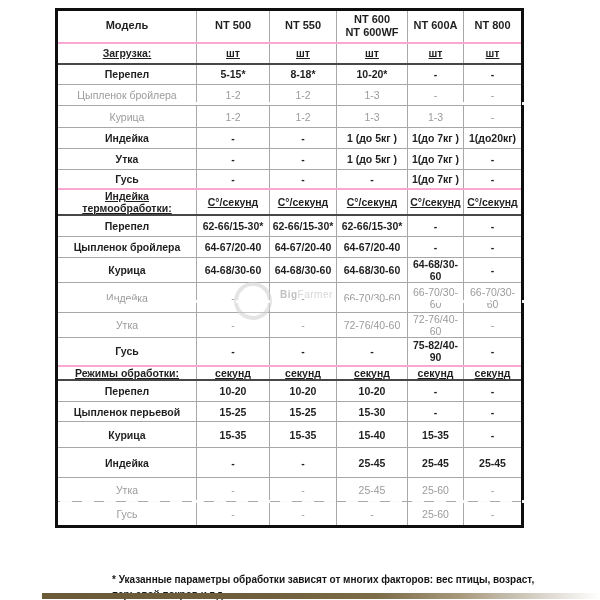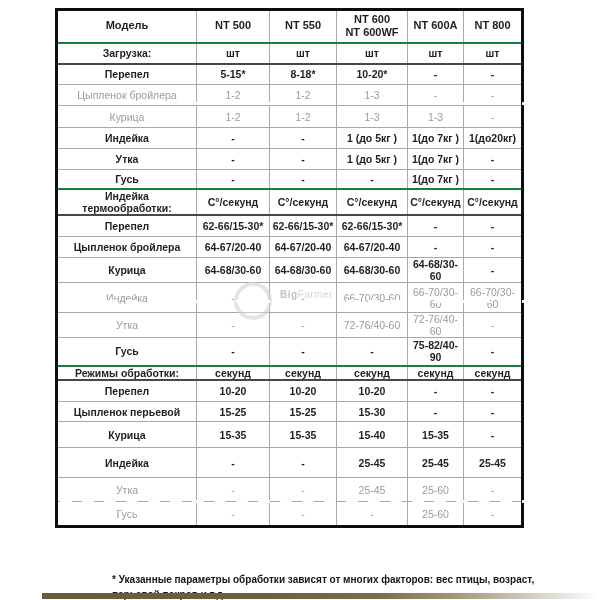--- a/index.html
+++ b/index.html
@@ -14,21 +14,21 @@
     border:3px solid #0e0e0e;
   }
   td{
     border:1px solid #a8a8a8;
     font-size:10.5px;font-weight:700;color:#1f1f1f;
     text-align:center;vertical-align:middle;
     padding:0 2px;overflow:hidden;
   }
   tr.model-header td{font-size:11px;white-space:pre-line;line-height:1.25;}
   tr.section-row td{
-    border-top:2px solid #15803d;border-bottom:2px solid #474747;
+    border-top:2px solid #f9a8d4;border-bottom:2px solid #474747;text-decoration:underline;
   }
   tr.faded td{color:#9b9b9b;font-weight:400;}
   
   .watermark{position:absolute;left:234px;top:280px;z-index:2;opacity:.85;pointer-events:none;}
   .wm-circle{
     position:absolute;left:0;top:2px;width:30px;height:30px;border-radius:50%;
     border:4px solid rgba(198,198,198,.55);background:rgba(255,255,255,.4);
   }
   .wm-blob{
     position:absolute;left:6px;top:7px;width:0;height:0;

